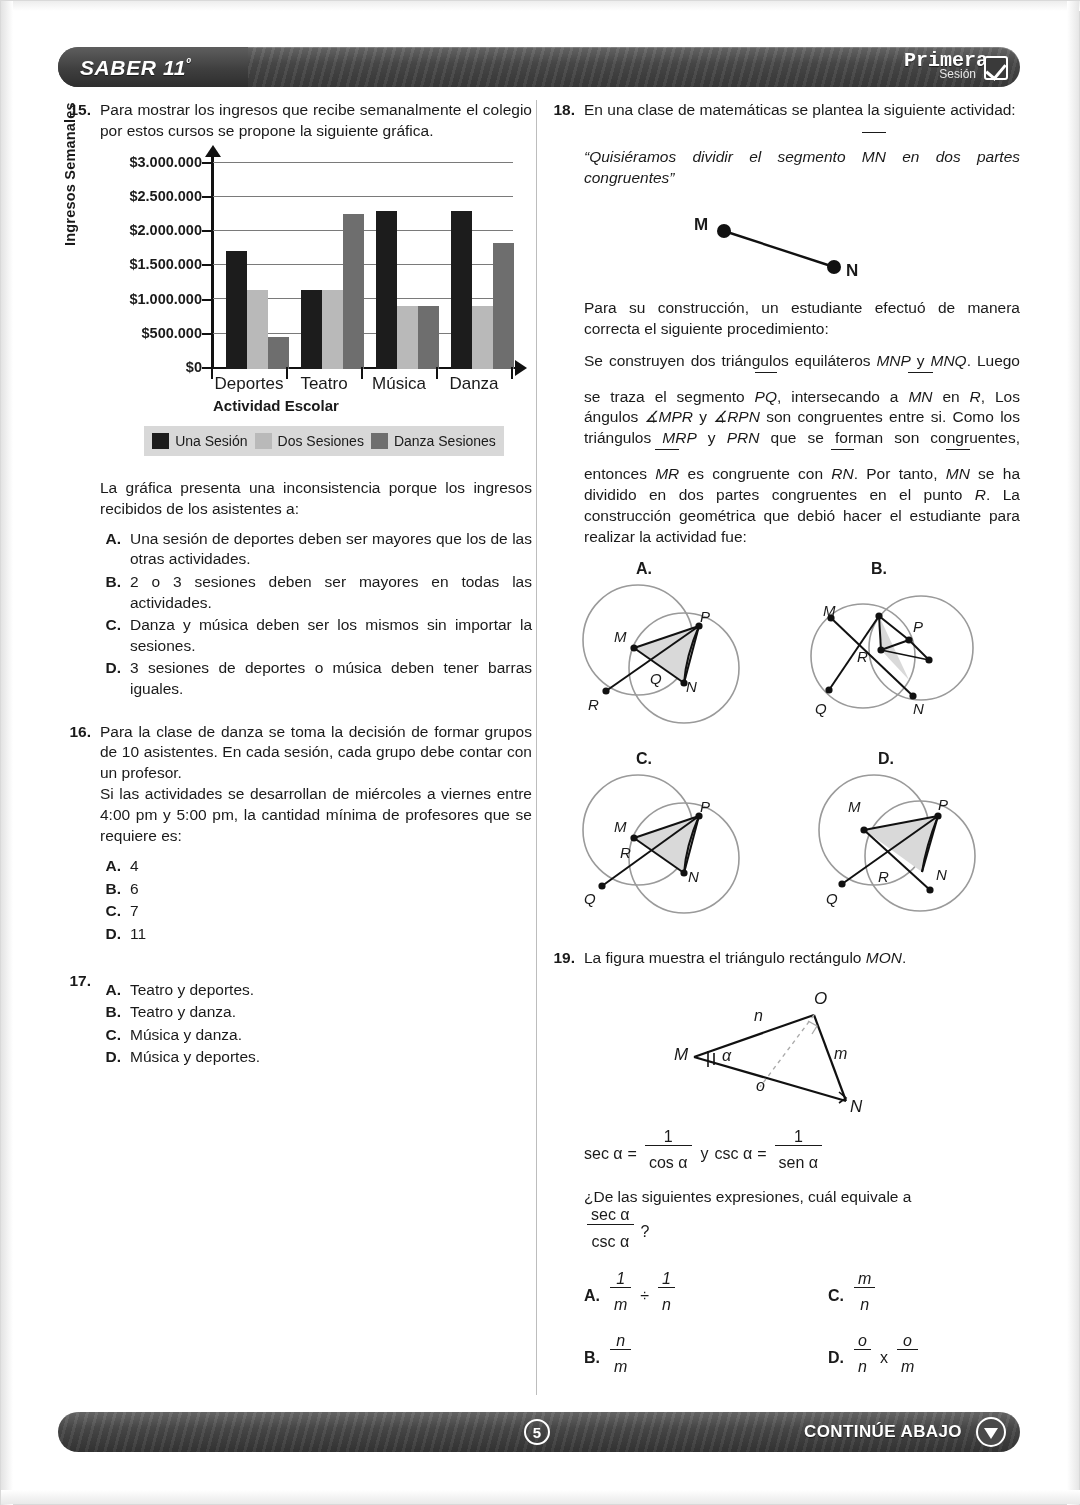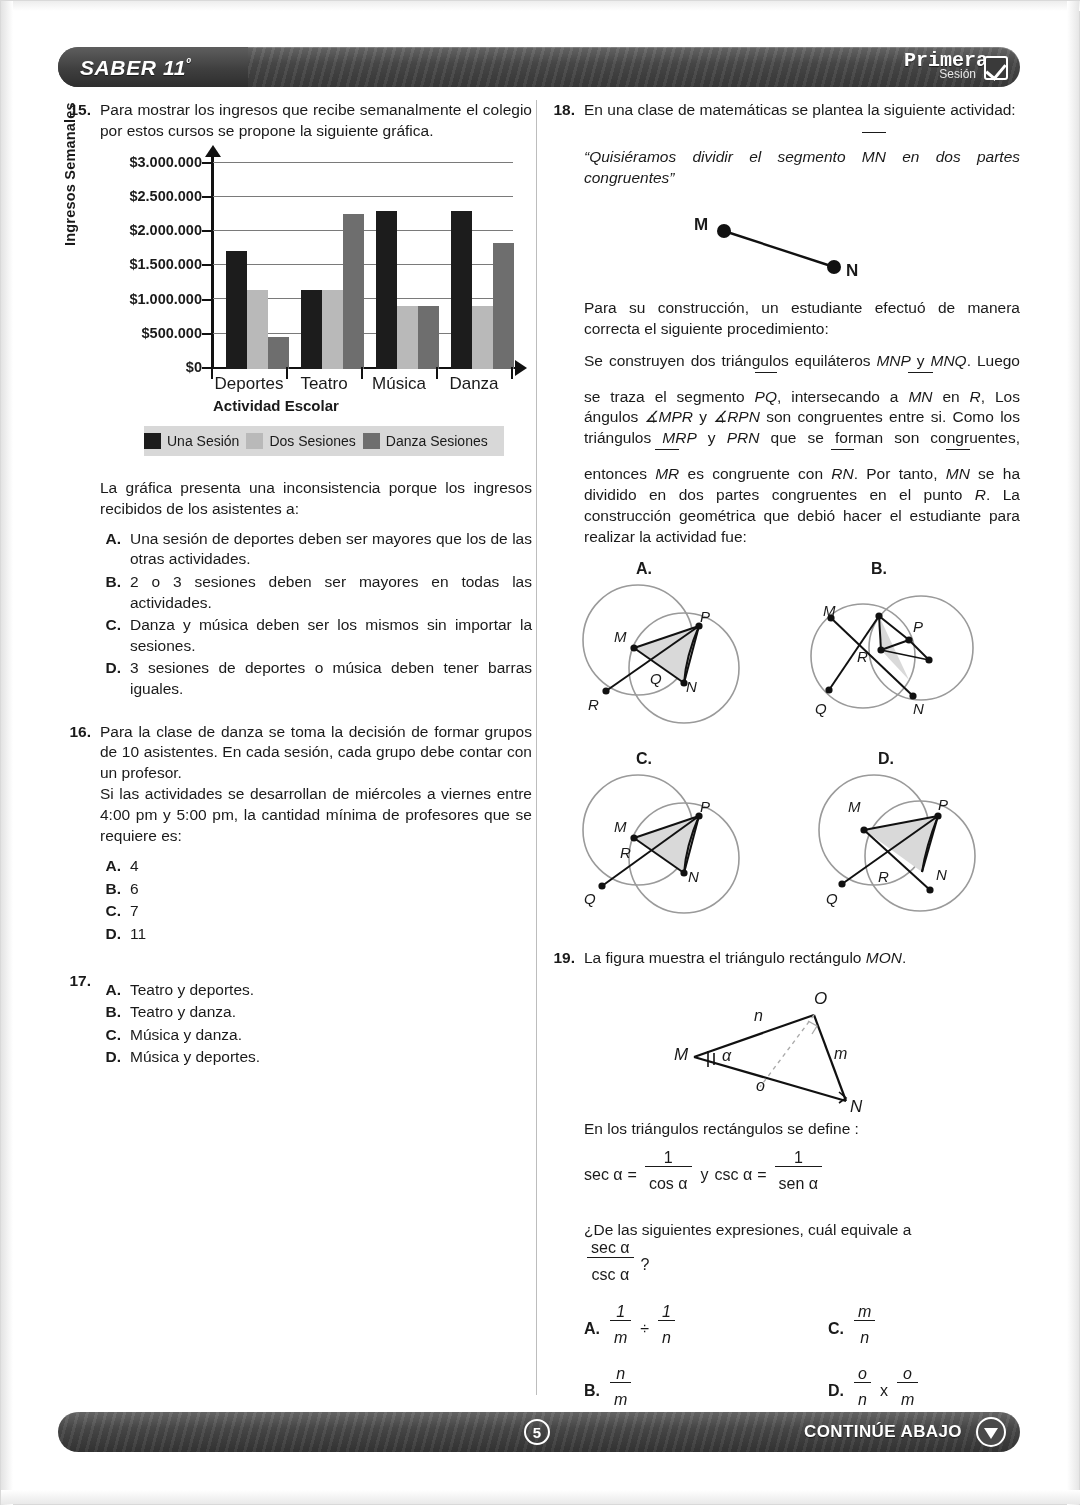--- a/index.html
+++ b/index.html
@@ -123,21 +123,21 @@
   .xtickmark{position:absolute; top:213px; width:2px; height:12px; background:#111;}
   .bar{position:absolute; bottom:0;}
   .bar.s1{background:#1c1c1c;}
   .bar.s2{background:#b9b9b9;}
   .bar.s3{background:#6e6e6e;}
   .xcat{position:absolute; top:220px; font-size:17px; text-align:center; width:100px; transform:translateX(-50%);}
   .xaxis-title{position:absolute; top:243px; left:145px; width:300px; 
     font-size:15px; font-weight:bold;}
   .legend{
     position:absolute; left:76px; top:272px; width:360px; height:30px;
-    background:#d8d8d8; display:flex; align-items:center; gap:7px;
+    background:#d8d8d8; display:flex; align-items:center; justify-content:center; gap:7px;
   }
   .lg-item{display:flex; align-items:center; gap:6px; font-size:14px;}
   .lg-sw{width:17px; height:16px; display:inline-block;}
   .lg-sw.s1{background:#1c1c1c;} .lg-sw.s2{background:#b9b9b9;} .lg-sw.s3{background:#6e6e6e;}
 
   
   .mn-fig{position:relative; width:474px; height:95px; margin:6px 0 4px 0;}
 
   
   .fig-grid{position:relative; width:474px;}
@@ -526,39 +526,38 @@
     <div style="position:absolute;left:304px;top:118px;font-size:17px;font-style:italic;">N</div>
     <div style="position:absolute;left:208px;top:28px;font-size:16px;font-style:italic;">n</div>
     <div style="position:absolute;left:288px;top:66px;font-size:16px;font-style:italic;">m</div>
     <div style="position:absolute;left:210px;top:98px;font-size:16px;font-style:italic;">o</div>
     <div style="position:absolute;left:176px;top:68px;font-size:16px;font-style:italic;">α</div>
   </div>
 
   <div class="q">
     <div class="q-num"></div>
     <div class="q-body">
-      <p>En los triángulos rectángulos se define :</p>
 
       <div class="formula-row">
         <span>sec α</span>
         <span style="margin:0 5px">=</span>
         <span class="frac up">
           <span class="num">1</span>
           <span class="den">cos α</span>
         </span>
         <span style="margin:0 6px">y</span>
         <span>csc α</span>
         <span style="margin:0 5px">=</span>
         <span class="frac up">
           <span class="num">1</span>
           <span class="den">sen α</span>
         </span>
       </div>
 
-      <p style="margin-top:20px"><span>¿De las siguientes expresiones, cuál equivale a</span></p>
+      <p style="margin-top:8px"><span>¿De las siguientes expresiones, cuál equivale a</span></p>
       <div style="display:flex;align-items:center;font-size:16px;margin-top:-2px;">
         <span class="frac up">
           <span class="num">sec α</span>
           <span class="den">csc α</span>
         </span>
         <span style="margin-left:4px">?</span>
       </div>
 
       <div style="position:relative;height:120px;margin-top:12px;">
         <div class="mopt" style="position:absolute;left:0;top:0;">

